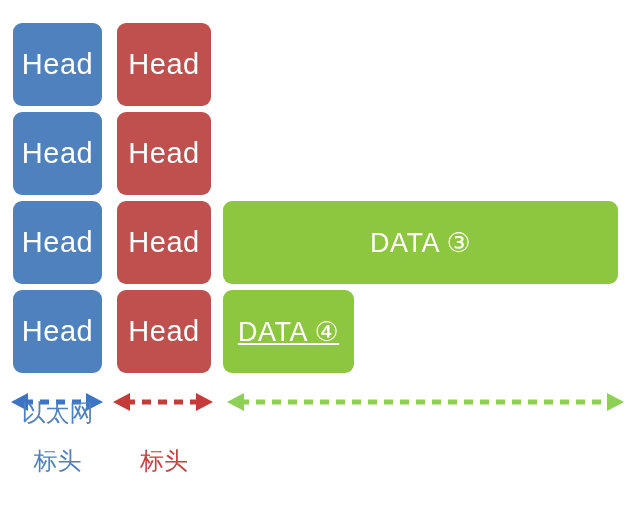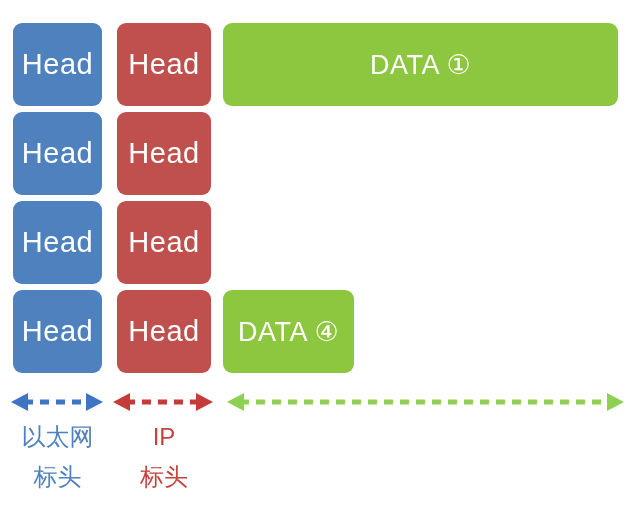--- a/index.html
+++ b/index.html
@@ -23,21 +23,21 @@
     color: var(--box-text, #fff);
     display: flex;
     align-items: center;
     justify-content: center;
     font-size: 29px;
     letter-spacing: 0.5px;
   }
   .col-eth { left: 13px;  width: 89px;  background: var(--ethernet-box); }
   .col-ip  { left: 117px; width: 94px;  background: var(--ip-box); }
   .col-tcp { left: 223px; width: 395px; background: var(--tcp-box); font-size: 27px; }
-  .col-tcp.short { width: 131px; }
+  .col-tcp.short { width: 131px; text-decoration: underline; }
   .r1 { top: 23px; }
   .r2 { top: 112px; }
   .r3 { top: 201px; }
   .r4 { top: 290px; }
   
   .arrow {
     position: absolute;
     top: 391px;
     height: 22px;
     display: block;
@@ -55,53 +55,53 @@
     stroke-width: 5;
     stroke-dasharray: 9 7;
   }
   
   .lbl {
     position: absolute;
     text-align: center;
     font-size: 24px;
     line-height: 26px;
   }
-  .lbl-line1 { top: 424px; }
-  .lbl-line2 { top: 464px; }
+  .lbl-line1 { top: 400px; }
+  .lbl-line2 { top: 448px; }
   .lbl-eth { left: 13px;  width: 89px;  color: var(--ethernet-label); }
   .lbl-ip  { left: 117px; width: 94px;  color: var(--ip-label); }
   .lbl-tcp { left: 223px; width: 374px; color: var(--tcp-label); }
 </style>
 </head>
 <body>
 
 <div class="stage">
 
   <div class="box col-eth r1">
     <span>Head</span>
   </div>
   <div class="box col-ip r1">
     <span>Head</span>
   </div>
-  <div class="box col-tcp r1">
-    <span>DATA ①</span>
-  </div>
 
   <div class="box col-eth r2">
     <span>Head</span>
   </div>
   <div class="box col-ip r2">
     <span>Head</span>
   </div>
 
   <div class="box col-eth r3">
     <span>Head</span>
   </div>
   <div class="box col-ip r3">
     <span>Head</span>
+  </div>
+  <div class="box col-tcp r3">
+    <span>DATA ③</span>
   </div>
 
   <div class="box col-eth r4">
     <span>Head</span>
   </div>
   <div class="box col-ip r4">
     <span>Head</span>
   </div>
   <div class="box col-tcp short r4">
     <span>DATA ④</span>
@@ -117,18 +117,17 @@
     <polygon points="1,11 18,2 18,20"></polygon>
     <polygon points="101,11 84,2 84,20"></polygon>
   </svg>
   <svg class="arrow arrow-tcp" viewBox="0 0 399 22">
     <line x1="14" y1="11" x2="385" y2="11"></line>
     <polygon points="1,11 18,2 18,20"></polygon>
     <polygon points="398,11 381,2 381,20"></polygon>
   </svg>
 
   <div class="lbl lbl-line1 lbl-eth">以太网</div>
-  <div class="lbl lbl-line1 lbl-ip">IP</div>
 
   <div class="lbl lbl-line2 lbl-eth">标头</div>
   <div class="lbl lbl-line2 lbl-ip">标头</div>
 
 </div>
 
 </body></html>

